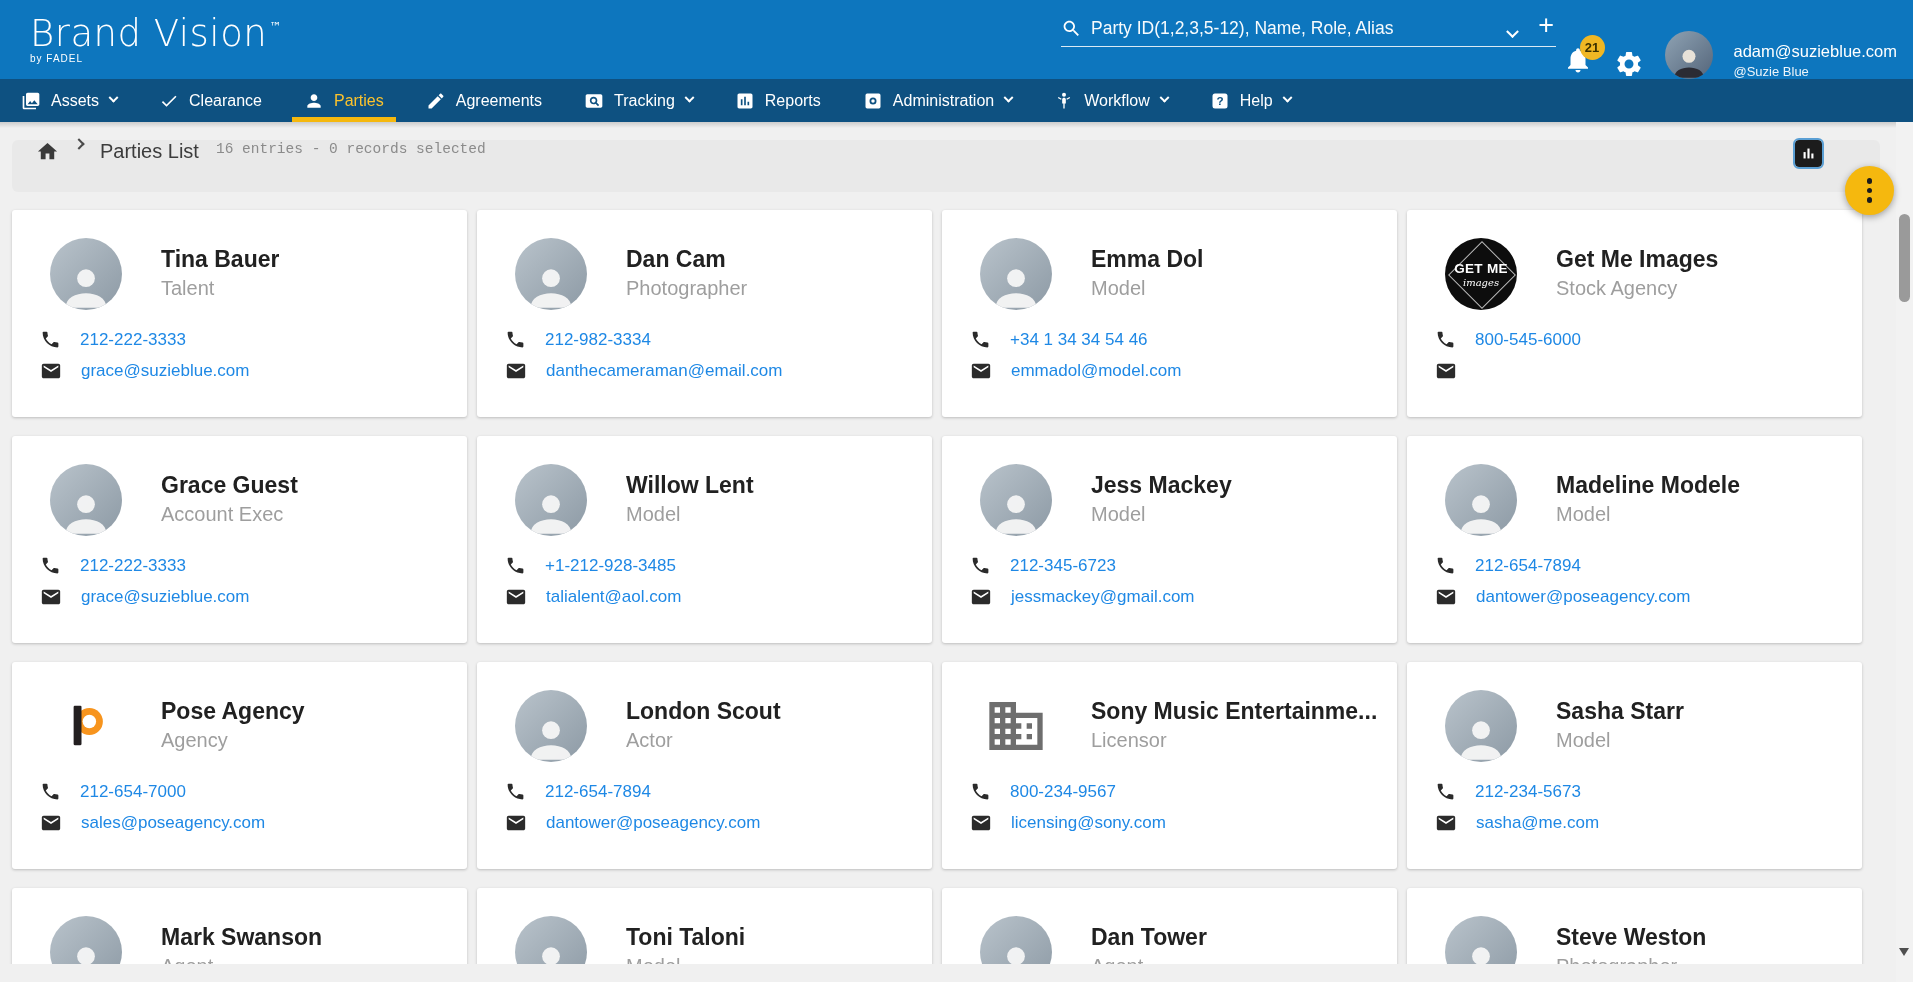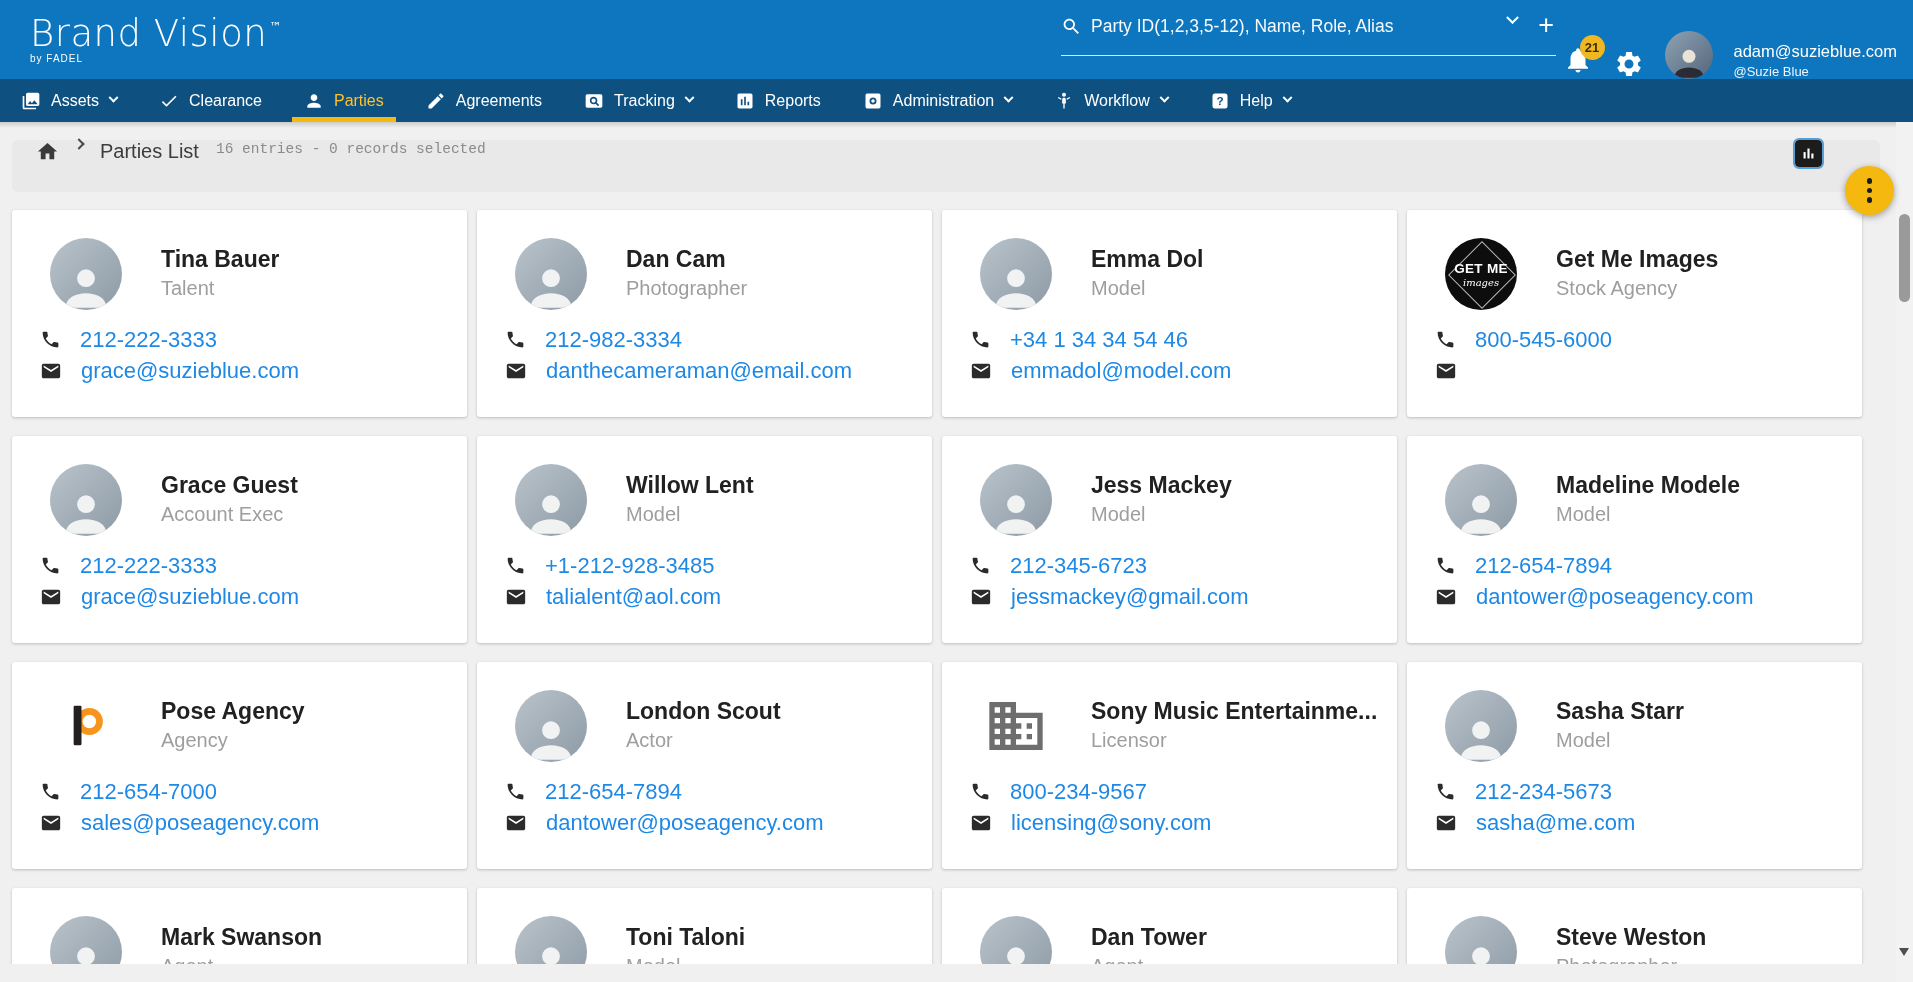--- a/index.html
+++ b/index.html
@@ -5,21 +5,21 @@
   * { margin:0; padding:0; box-sizing:border-box; }
   html,body { width:1913px; height:982px; overflow:hidden; }
   body { font-family:"Liberation Sans", sans-serif; background:#F0F0F0; position:relative; }
 
   
   .topbar { height:79px; background:#0D76BE; position:relative; display:flex; align-items:center; padding-left:30px; }
   .logo { color:#fff; }
   .brand-line { font-family:"DejaVu Sans", sans-serif; font-weight:200; font-size:37px; letter-spacing:.5px; line-height:1.05; white-space:nowrap; }
   .brand-tm { font-size:12px; position:relative; top:-15px; margin-left:2px; font-weight:400; }
   .brand-sub { text-align:left; font-size:10px; letter-spacing:1px; padding-right:6px; margin-top:-1px; font-weight:300; }
-  .search { position:absolute; left:1061px; top:16px; width:495px; display:flex; align-items:flex-start; gap:9px; border-bottom:1px solid rgba(255,255,255,.85); padding-bottom:16px; }
+  .search { position:absolute; left:1061px; top:16px; width:495px; display:flex; align-items:flex-end; gap:9px; border-bottom:1px solid rgba(255,255,255,.85); padding-bottom:7px; }
   .search svg { flex-shrink:0; }
   .search input { flex:1; background:transparent; border:none; outline:none; color:#fff; font-size:17.5px; font-family:inherit; }
   .search input::placeholder { color:rgba(255,255,255,.97); opacity:1; }
   .chev-w { width:9px; height:9px; border-right:2px solid #fff; border-bottom:2px solid #fff; transform:rotate(45deg) translate(-2px,-2px); margin-right:12px; flex-shrink:0; cursor:pointer; }
   .add-plus { color:#fff; font-size:27px; font-weight:300; line-height:1; margin:-4px 2px 0 0; cursor:pointer; }
   .actions { position:absolute; right:16px; top:0; height:79px; display:flex; align-items:flex-end; gap:21px; }
   .bell-wrap { position:relative; cursor:pointer; }
   .badge { position:absolute; top:-10px; right:-12px; width:25px; height:25px; border-radius:50%; background:#F0B723; color:#3a3000; font-size:13px; font-weight:700; display:flex; align-items:center; justify-content:center; }
   .avatar-sm { width:48px; height:48px; border-radius:50%; background:linear-gradient(135deg,#8fa3b4,#54657a); position:relative; overflow:hidden; cursor:pointer; flex-shrink:0; }
   .avatar-sm svg { position:absolute; bottom:-2px; left:50%; transform:translateX(-50%); }
@@ -58,21 +58,21 @@
   .getme-main { font-size:13.5px; font-weight:700; letter-spacing:.3px; z-index:1; }
   .getme-sub { font-family:"DejaVu Serif", serif; font-style:italic; font-size:10px; margin-top:1px; z-index:1; }
   .av-pose { background:#fff; display:flex; align-items:center; justify-content:center; }
   .av-building { border-radius:0; background:transparent; display:flex; align-items:center; justify-content:center; overflow:visible; }
   .id-block { padding-top:8px; min-width:0; }
   .card-name { font-size:23px; font-weight:700; color:#212121; line-height:1.2; white-space:nowrap; overflow:hidden; }
   .card-role { font-size:20px; color:#9e9e9e; margin-top:3px; }
   .card-contacts { padding:14px 20px 0 28px; }
   .crow { display:flex; align-items:center; gap:19px; height:31px; }
   .crow svg { flex-shrink:0; }
-  .clink { color:#1E88E5; font-size:22px; text-decoration:none; white-space:nowrap; cursor:pointer; }
+  .clink { color:#1E88E5; font-size:17px; text-decoration:none; white-space:nowrap; cursor:pointer; }
 
   
   .fab { position:absolute; left:1845px; top:166px; width:49px; height:49px; border-radius:50%; border:none; background:#F5B80E; box-shadow:0 2px 7px rgba(0,0,0,.35); display:flex; flex-direction:column; align-items:center; justify-content:center; gap:4px; cursor:pointer; z-index:20; }
   .fab .dot { width:5.5px; height:5.5px; border-radius:50%; background:#1c1c1c; }
   .scrollbar { position:absolute; right:0; top:122px; width:17px; height:860px; background:#f2f2f2; z-index:10; }
   .sb-thumb { position:absolute; top:92px; left:3px; width:11px; height:88px; background:#9a9a9a; border-radius:6px; cursor:grab; }
   .sb-down { position:absolute; bottom:26px; left:3px; width:0; height:0; border-left:5.5px solid transparent; border-right:5.5px solid transparent; border-top:8px solid #4f4f4f; cursor:pointer; }
 </style>
 </head>
 <body>

